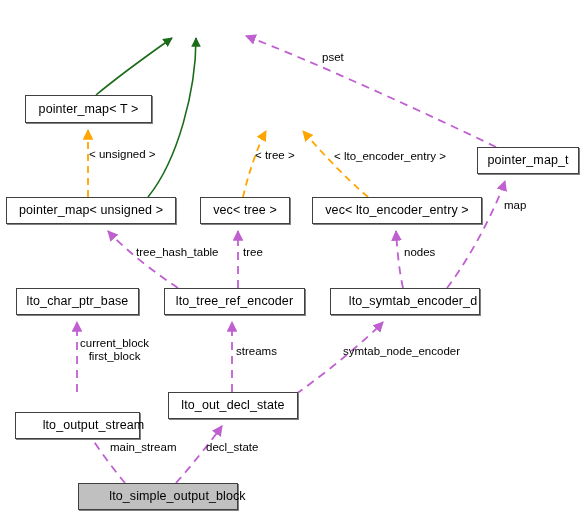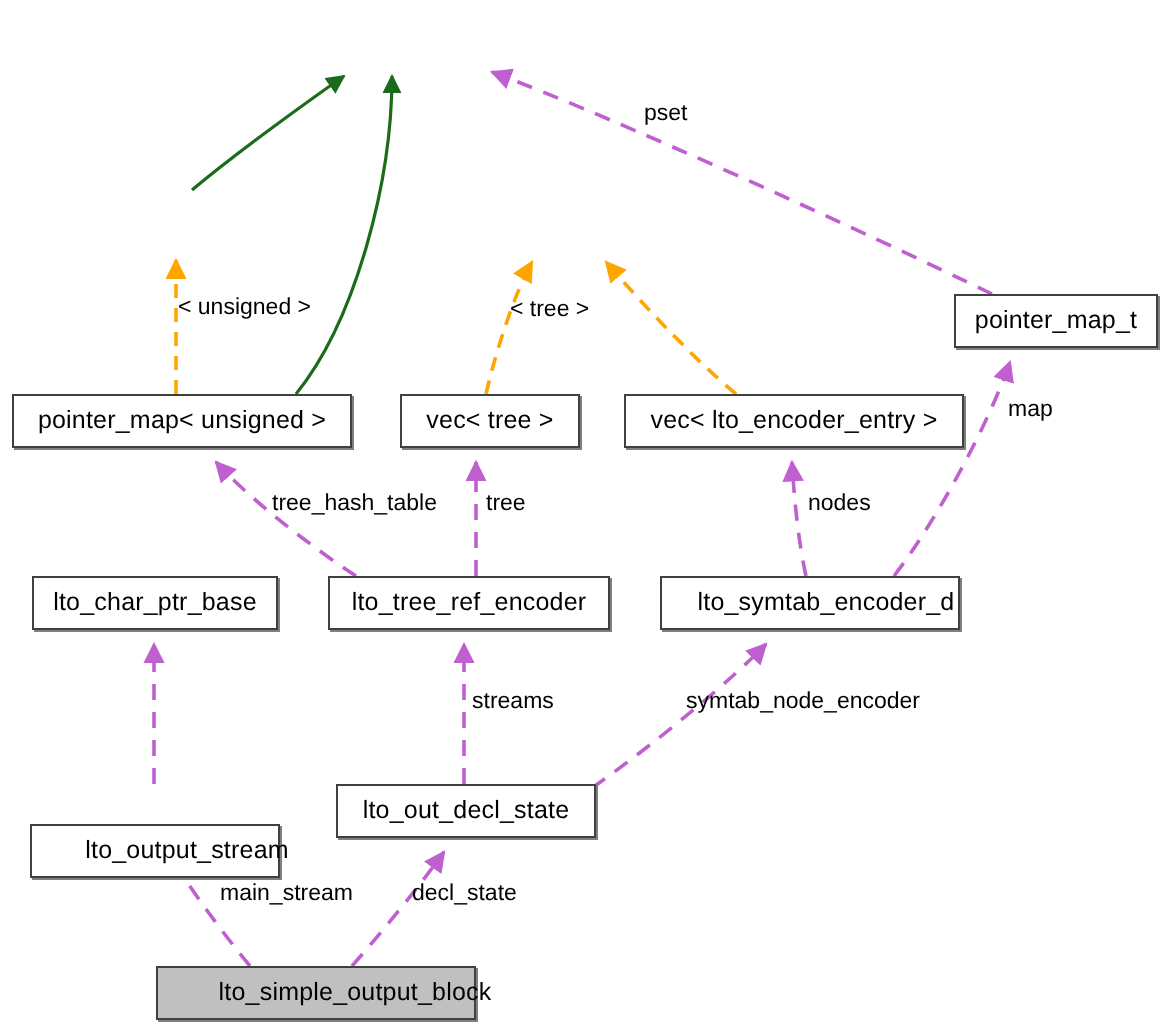--- a/index.html
+++ b/index.html
@@ -114,20 +114,21 @@
     </g>
     <g>
       <path d="M 125 483 C 110 465, 92 440, 84 426" fill="none" stroke="#bf5fd0" stroke-width="1.8" stroke-dasharray="8,6" marker-end="url(#arrow-purple)"></path>
     </g>
     <g>
       <path d="M 176 483 C 192 465, 212 440, 222 426" fill="none" stroke="#bf5fd0" stroke-width="1.8" stroke-dasharray="8,6" marker-end="url(#arrow-purple)"></path>
     </g>
   </svg>
 
 
+  <div class="node" style="left:25px; top:95px; width:127px; height:28px;">pointer_map&lt; T &gt;</div>
 
 
   <div class="node" style="left:477px; top:147px; width:102px; height:27px;">pointer_map_t</div>
 
   <div class="node" style="left:6px; top:197px; width:170px; height:27px;">pointer_map&lt; unsigned &gt;</div>
 
   <div class="node" style="left:200px; top:197px; width:90px; height:27px;">vec&lt; tree &gt;</div>
 
   <div class="node" style="left:312px; top:197px; width:170px; height:27px;">vec&lt; lto_encoder_entry &gt;</div>
 
@@ -142,29 +143,32 @@
   <div class="node" style="left:168px; top:392px; width:130px; height:27px;">lto_out_decl_state</div>
 
   <div class="node current" style="left:78px; top:483px; width:160px; height:27px;">lto_simple_output_block</div>
 
   <div class="edge-label" style="left:322px; top:51px;">pset</div>
 
   <div class="edge-label" style="left:89px; top:148px;">&lt; unsigned &gt;</div>
 
   <div class="edge-label" style="left:255px; top:149px;">&lt; tree &gt;</div>
 
+  <div class="edge-label" style="left:334px; top:150px;">&lt; lto_encoder_entry &gt;</div>
 
   <div class="edge-label" style="left:504px; top:199px;">map</div>
 
   <div class="edge-label" style="left:136px; top:246px;">tree_hash_table</div>
 
   <div class="edge-label" style="left:243px; top:246px;">tree</div>
 
   <div class="edge-label" style="left:404px; top:246px;">nodes</div>
 
+  <div class="edge-label" style="left:80px; top:337px; text-align:center;">current_block
+first_block</div>
 
   <div class="edge-label" style="left:236px; top:345px;">streams</div>
 
   <div class="edge-label" style="left:343px; top:345px;">symtab_node_encoder</div>
 
   <div class="edge-label" style="left:110px; top:441px;">main_stream</div>
 
   <div class="edge-label" style="left:206px; top:441px;">decl_state</div>
 
 </div>

